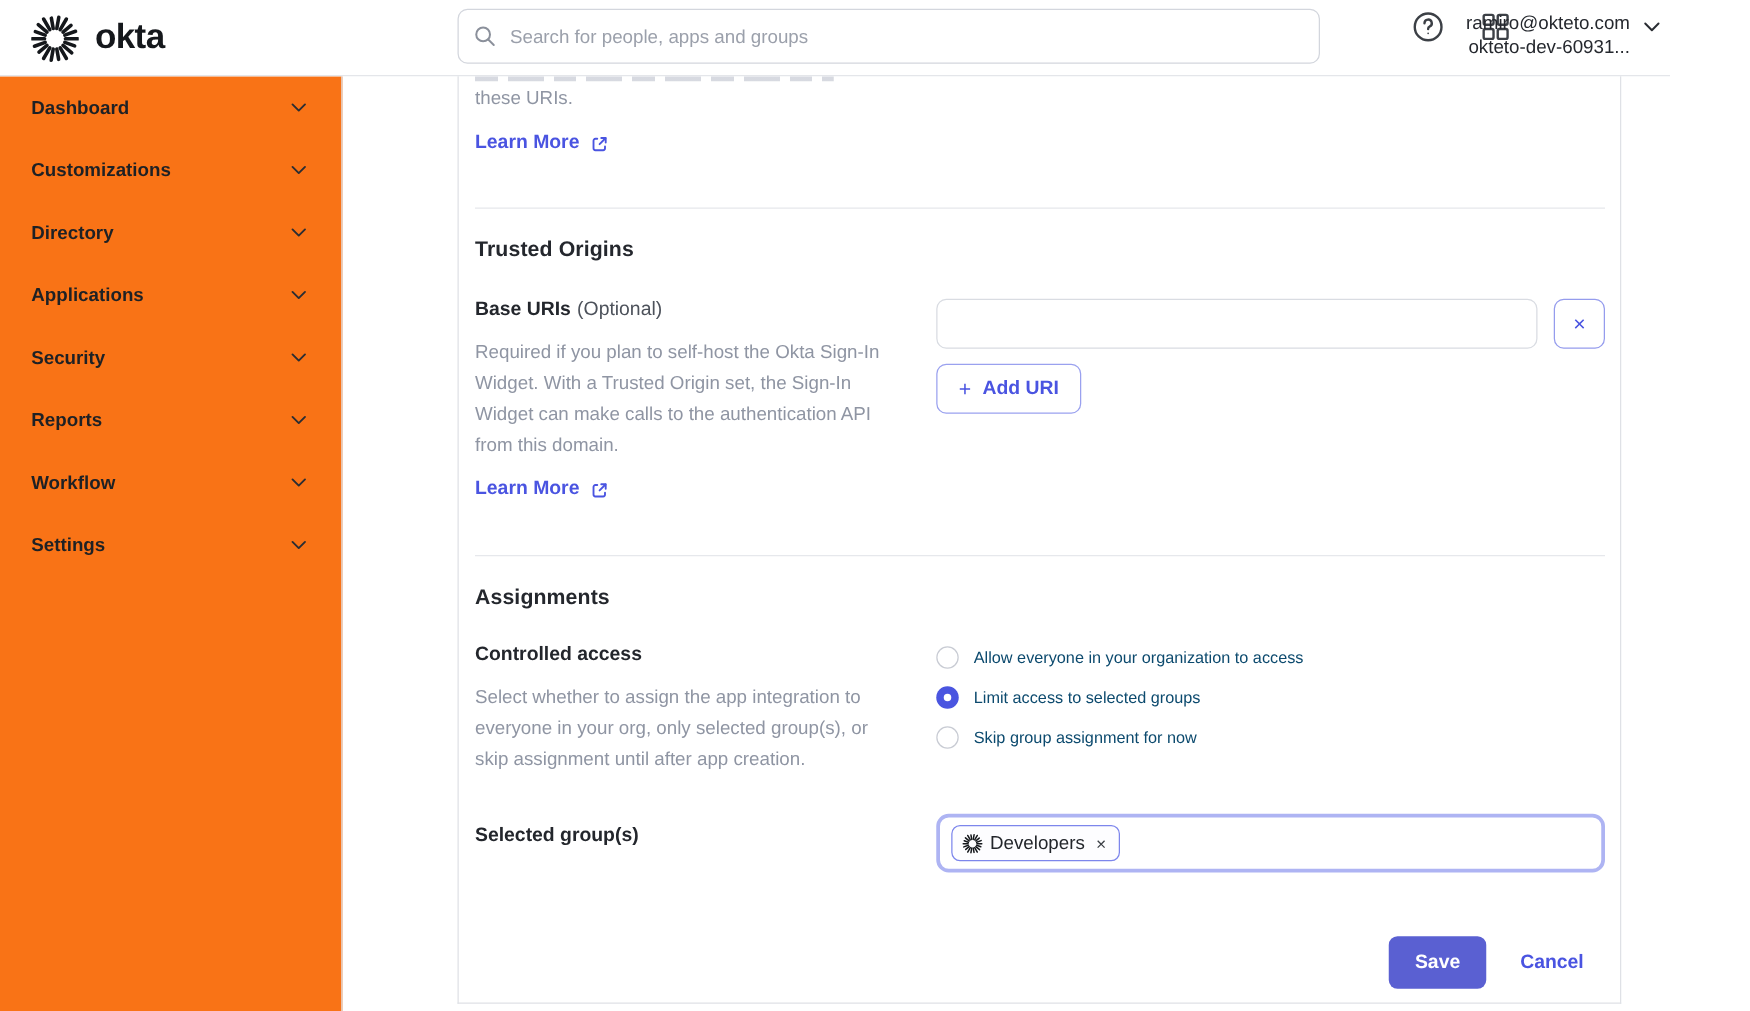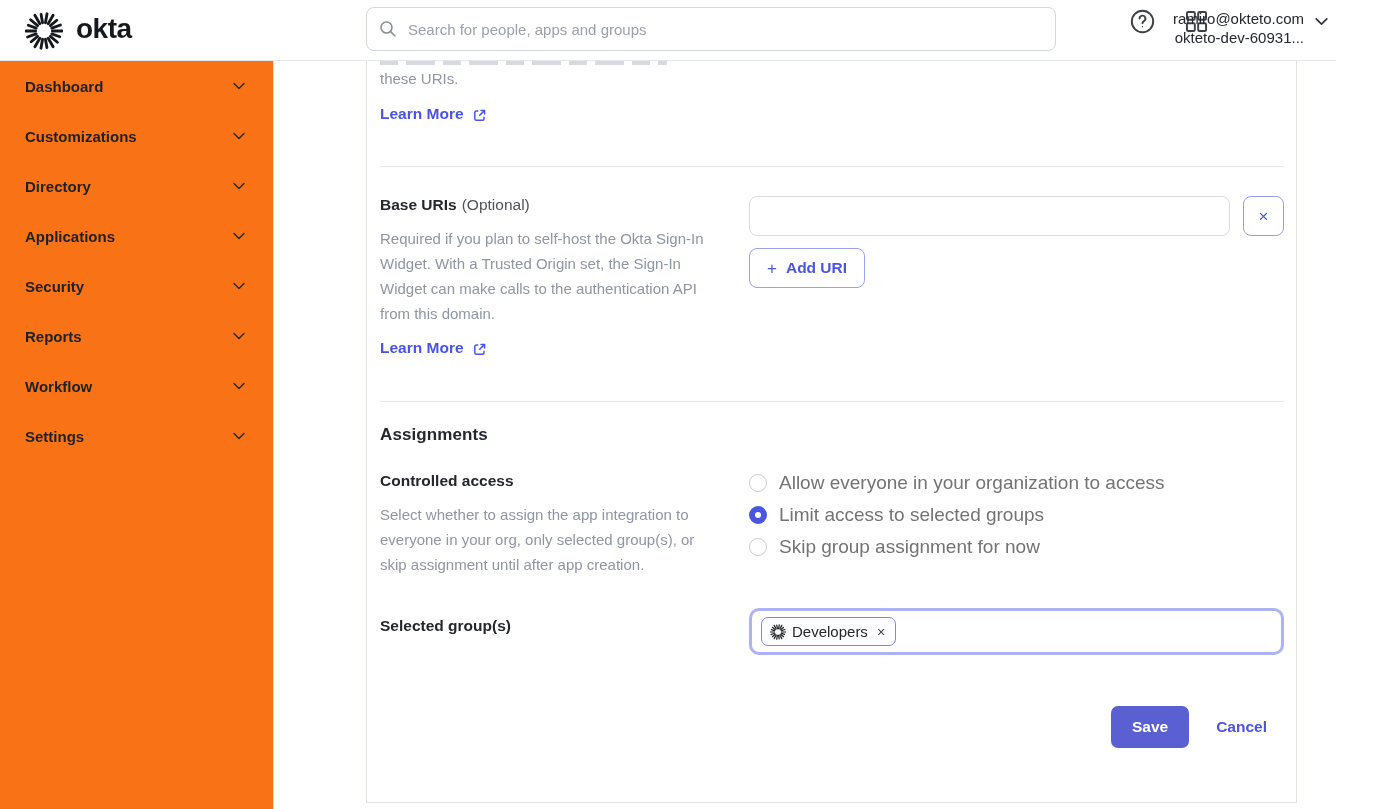--- a/index.html
+++ b/index.html
@@ -77,21 +77,21 @@
   .add-uri-btn{margin-top:12px;display:inline-flex;align-items:center;gap:9px;
     border:1px solid #9aa1ef;border-radius:8px;background:#fff;color:var(--accent);
     font-weight:bold;font-size:15.5px;padding:10px 17px;cursor:pointer;width:max-content;}
   .plus-glyph{font-size:17px;font-weight:normal;line-height:1;}
   
   .radio-group{display:flex;flex-direction:column;gap:7px;margin-top:-2px;}
   .radio-row{display:flex;align-items:center;gap:12px;cursor:pointer;}
   .radio-dot{width:18px;height:18px;border-radius:50%;border:1.5px solid #c9ccd4;flex:none;position:relative;background:#fff;}
   .radio-row.selected .radio-dot{border:none;background:#4a55e0;}
   .radio-row.selected .radio-dot::after{content:"";position:absolute;left:6px;top:6px;width:6px;height:6px;border-radius:50%;background:#fff;}
-  .radio-label{color:#737373;font-size:19px;line-height:25px;}
+  .radio-label{color:#0c4a6e;font-size:13px;line-height:25px;}
   
   .groups-label{padding-top:9px;}
   .groups-input{height:47px;border:3px solid var(--focus-ring);border-radius:10px;background:#fff;
     display:flex;align-items:center;padding:0 9px;cursor:text;}
   .chip{display:inline-flex;align-items:center;gap:6px;border:1px solid var(--chip-border);
     border-radius:7px;background:#fdfdff;padding:5px 10px 5px 8px;font-size:15px;color:#23262b;}
   .chip-x{color:#3c4046;font-size:14px;margin-left:3px;cursor:pointer;line-height:1;}
   
   .actions{margin-top:51px;display:flex;align-items:center;justify-content:flex-end;gap:27px;padding-right:17px;}
   .save-btn{background:var(--save-bg);color:#fff;font-weight:bold;font-size:15.5px;
@@ -110,20 +110,21 @@
     <span>Learn More</span>
     <svg width="15" height="15" viewBox="0 0 16 16" fill="none" stroke="#4a54e1" stroke-width="1.6" stroke-linecap="round" stroke-linejoin="round">
       <path d="M6.2 3.2H4.6C3.7 3.2 3 3.9 3 4.8v6.6c0 .9.7 1.6 1.6 1.6h6.6c.9 0 1.6-.7 1.6-1.6V9.8"></path>
       <path d="M9.6 2.6h3.8v3.8"></path>
       <path d="M13.2 2.8 8.2 7.8"></path>
     </svg>
   </div>
 
   <hr class="divider div1">
 
+  <div class="section-title">Trusted Origins</div>
 
   <div class="field-row row-origins">
     <div class="col-left">
       <div class="field-label">
         <b>Base URIs</b><span class="optional">(Optional)</span>
       </div>
       <div class="muted-text field-desc">Required if you plan to self-host the Okta Sign-In Widget. With a Trusted Origin set, the Sign-In Widget can make calls to the authentication API from this domain.</div>
       <div class="link-row field-link">
         <span>Learn More</span>
         <svg width="15" height="15" viewBox="0 0 16 16" fill="none" stroke="#4a54e1" stroke-width="1.6" stroke-linecap="round" stroke-linejoin="round">

